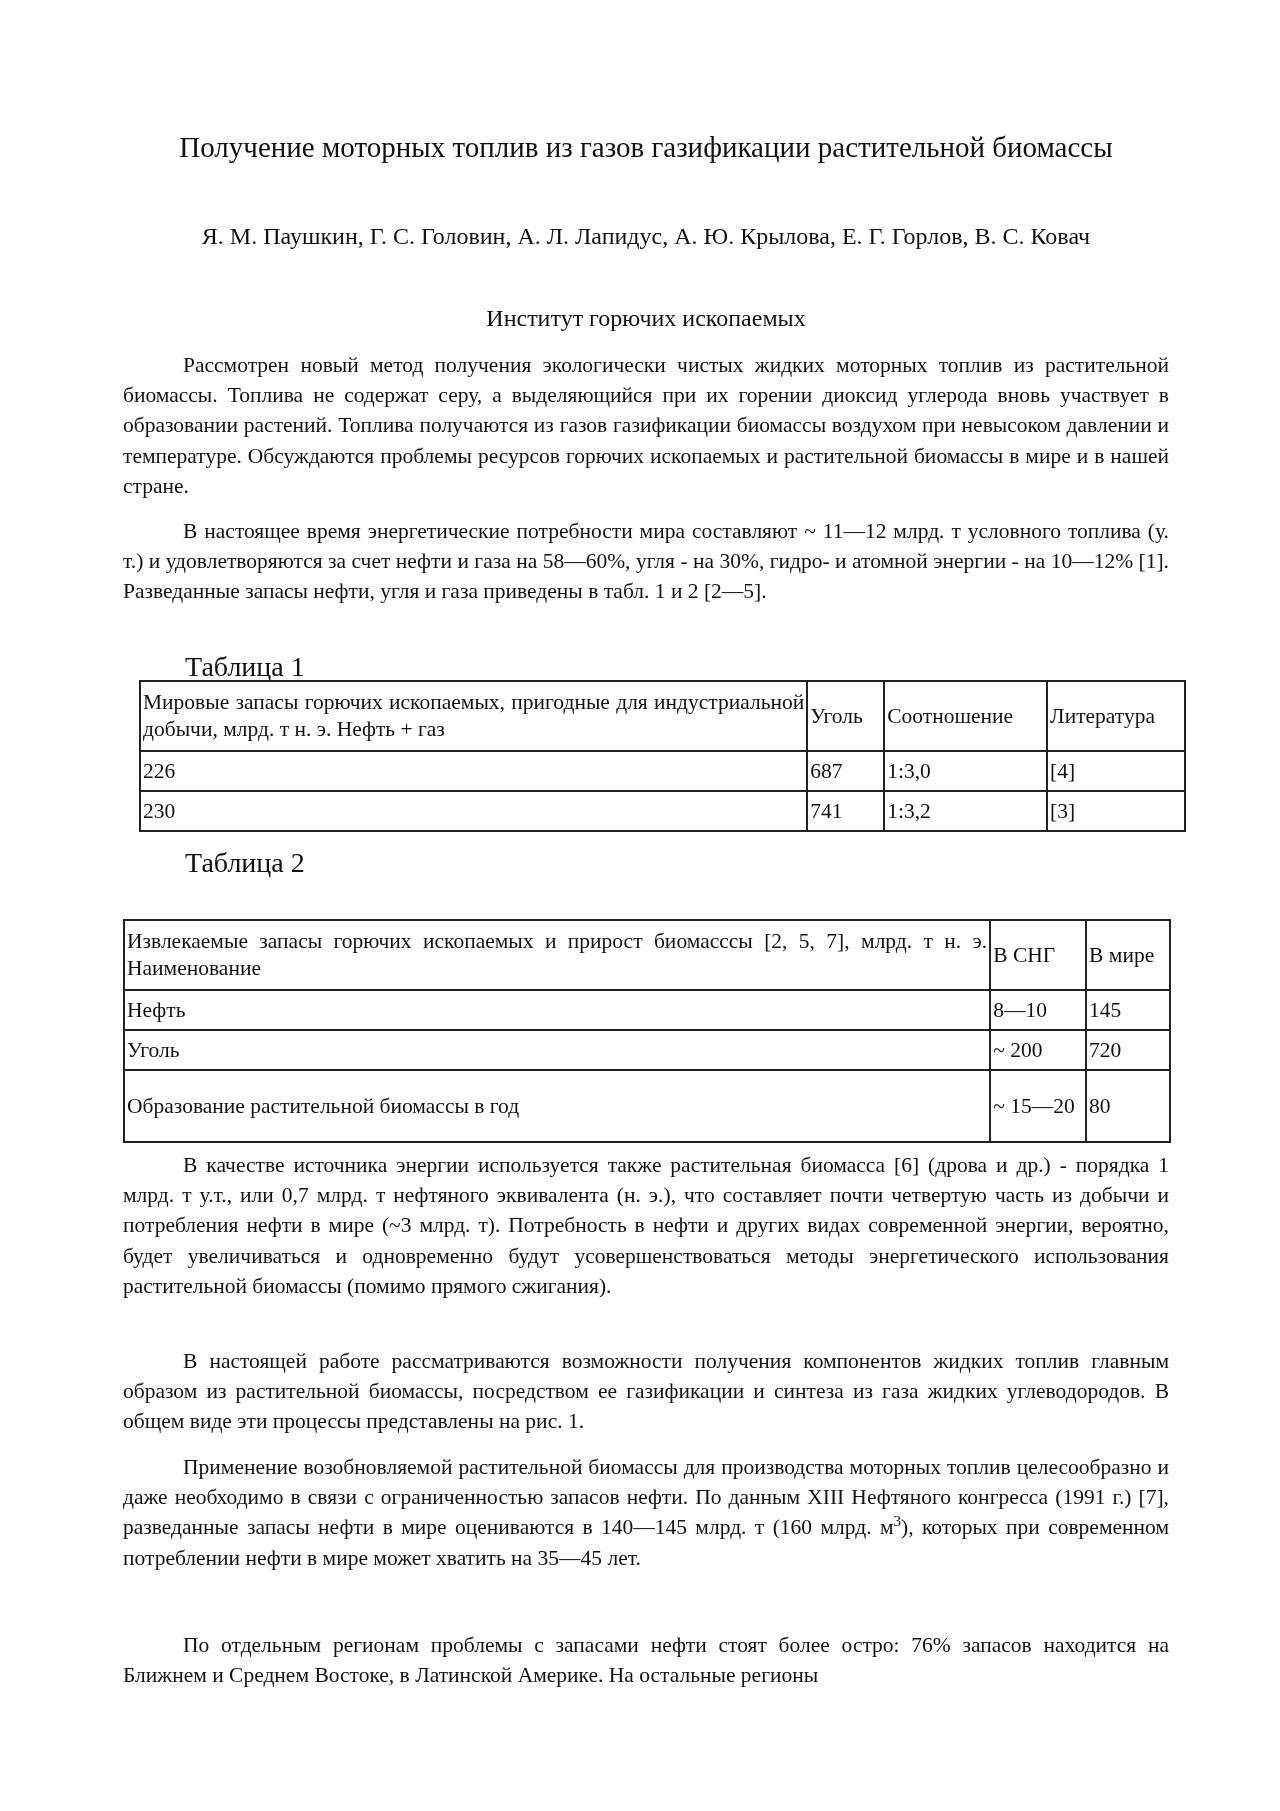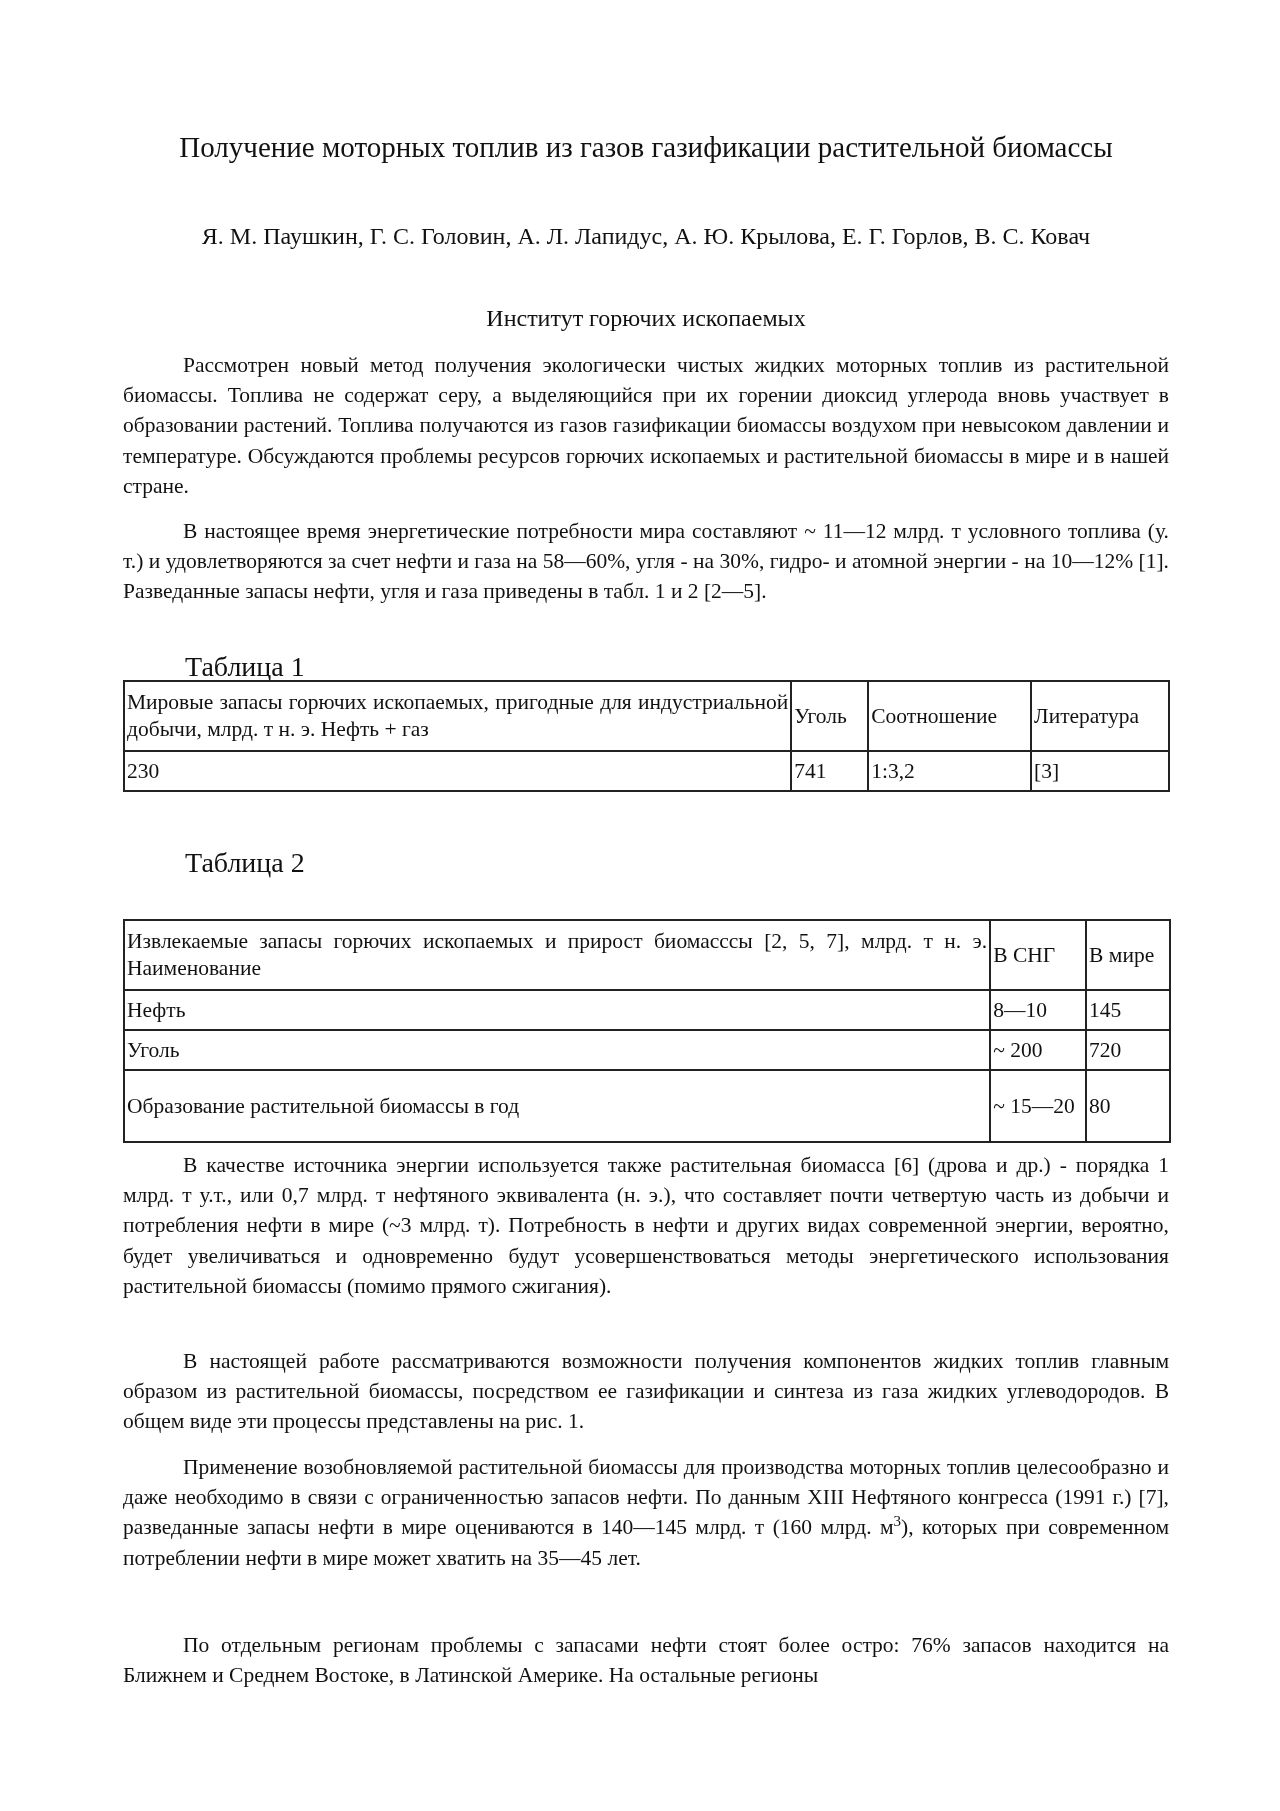--- a/index.html
+++ b/index.html
@@ -27,33 +27,39 @@
 
   <h1 class="title">Получение моторных топлив из газов газификации растительной биомассы</h1>
   <div class="authors">Я. М. Паушкин, Г. С. Головин, А. Л. Лапидус, А. Ю. Крылова, Е. Г. Горлов, В. С. Ковач</div>
   <div class="inst">Институт горючих ископаемых</div>
 
   <p class="para" style="top:350px">Рассмотрен новый метод получения экологически чистых жидких моторных топлив из растительной биомассы. Топлива не содержат серу, а выделяющийся при их горении диоксид углерода вновь участвует в образовании растений. Топлива получаются из газов газификации биомассы воздухом при невысоком давлении и температуре. Обсуждаются проблемы ресурсов горючих ископаемых и растительной биомассы в мире и в нашей стране.</p>
 
   <p class="para" style="top:516px">В настоящее время энергетические потребности мира составляют ~ 11—12 млрд. т условного топлива (у. т.) и удовлетворяются за счет нефти и газа на 58—60%, угля - на 30%, гидро- и атомной энергии - на 10—12% [1]. Разведанные запасы нефти, угля и газа приведены в табл. 1 и 2 [2—5].</p>
 
   <div class="caption" style="top:654px">Таблица 1</div>
-  <table style="left:0; top:680px; width:1047px;">
+  <table style="left:16px; top:680px; width:1047px;">
     <colgroup>
       <col style="width:669px">
         <col style="width:77px">
         <col style="width:163px">
         <col style="width:138px">
     </colgroup>
     <tbody>
         <tr style="height:70px">
       <td class="just">Мировые запасы горючих ископаемых, пригодные для индустриальной добычи, млрд. т н. э. Нефть + газ</td>
       <td>Уголь</td>
       <td>Соотношение</td>
       <td>Литература</td>
+    </tr>
+    <tr style="height:40px">
+      <td>226</td>
+      <td>687</td>
+      <td>1:3,0</td>
+      <td>[4]</td>
     </tr>
     <tr style="height:40px">
       <td>230</td>
       <td>741</td>
       <td>1:3,2</td>
       <td>[3]</td>
     </tr>
   </tbody>
     </table>
 

